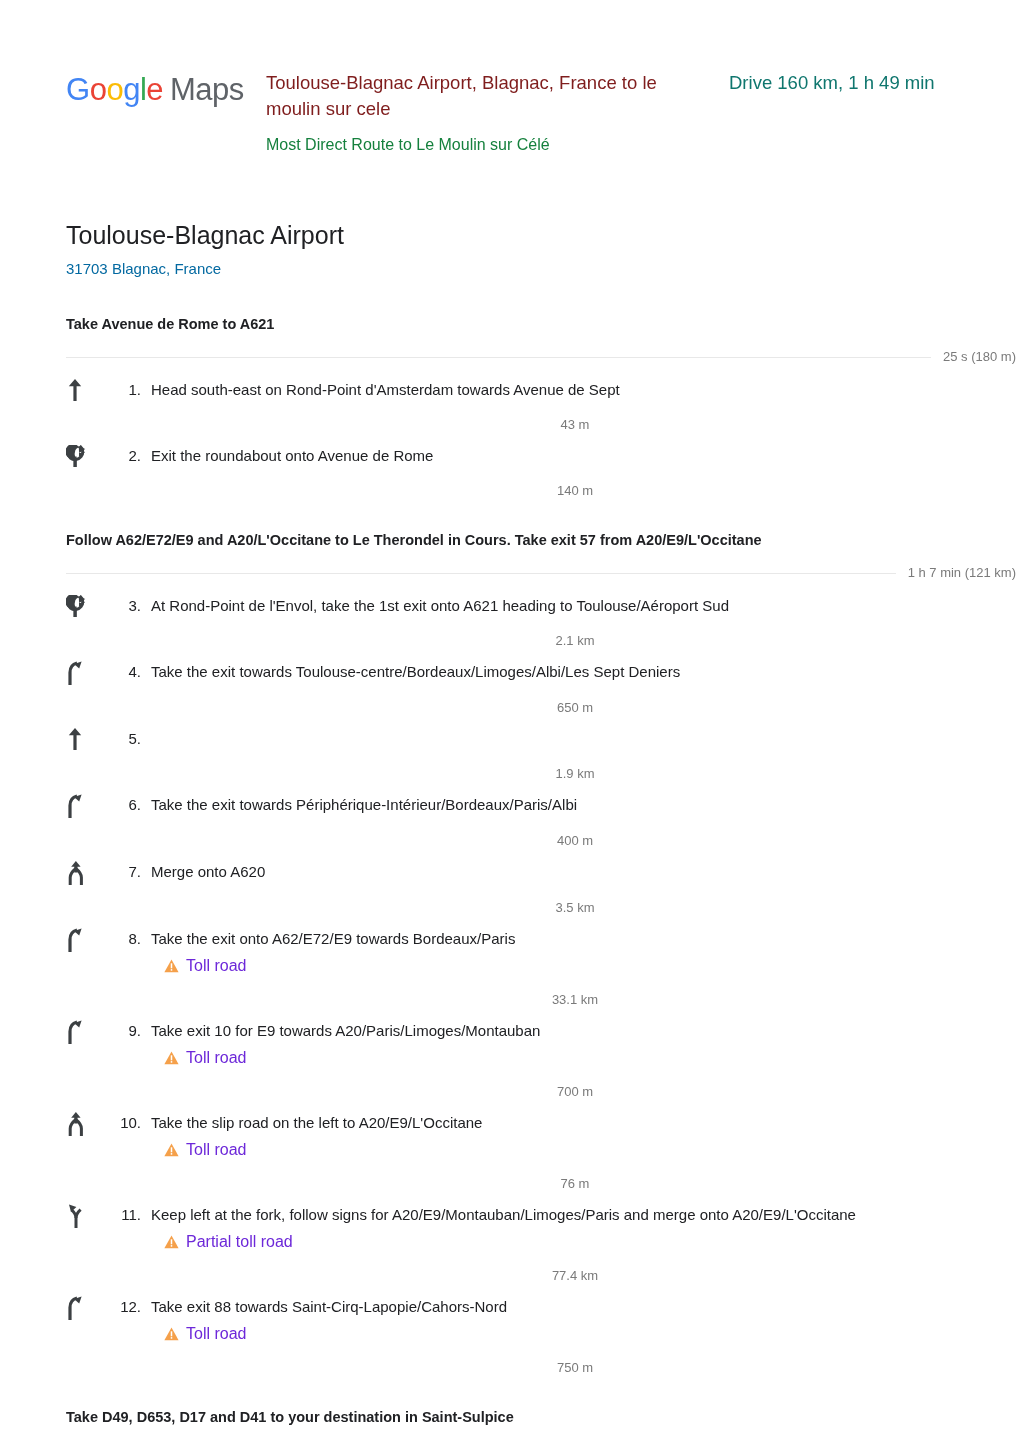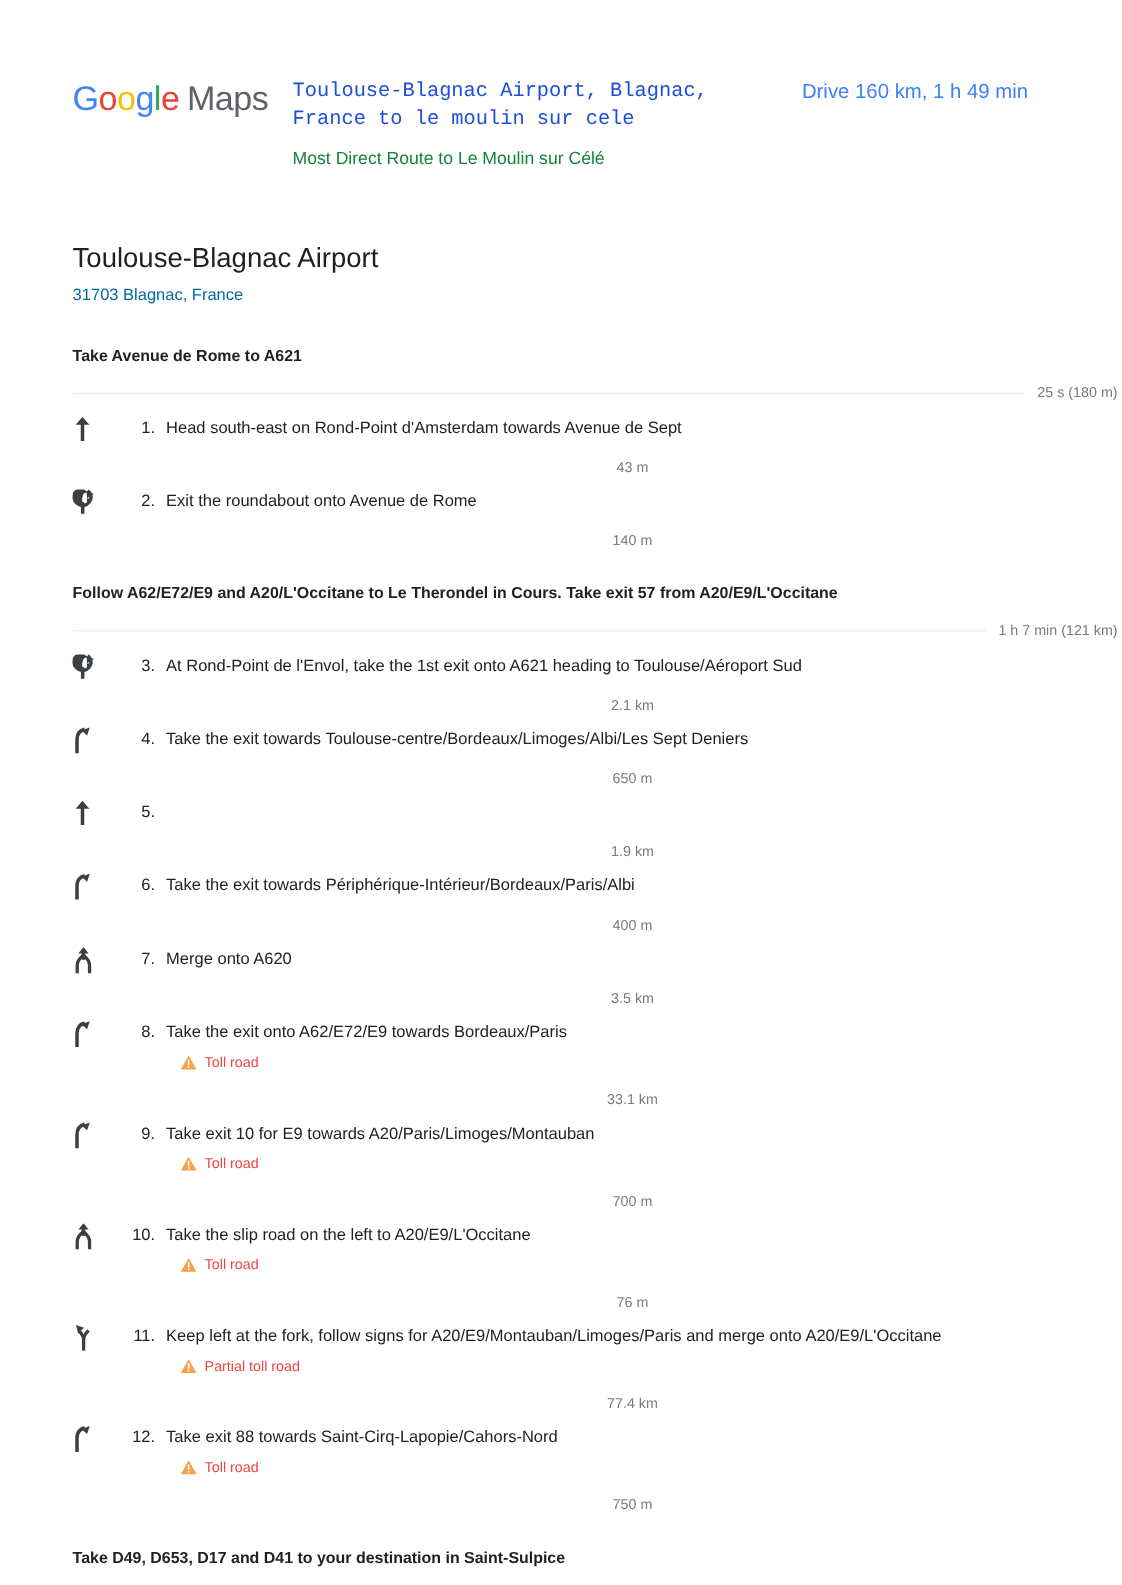--- a/index.html
+++ b/index.html
@@ -52,28 +52,27 @@
     flex: 1 1 auto;
     padding-top: 8px;
   }
   .title-row {
     display: flex;
     align-items: flex-start;
   }
   .route-title {
     font-size: 18.5px;
     line-height: 26px;
-    color: #1d4ed8;
+    color: #7f1d1d;
     max-width: 445px;
-    font-family: Liberation Mono, monospace;
   }
   .route-summary {
     font-size: 18.5px;
     line-height: 26px;
-    color: #3b82f6;
+    color: #0f766e;
     margin-left: 18px;
     white-space: nowrap;
     padding-top: 0px;
   }
   .route-subtitle {
     font-size: 16px;
     line-height: 24px;
     color: #15803d;
     margin-top: 11px;
   }
@@ -160,23 +159,23 @@
     max-width: 760px;
   }
   .toll {
     display: flex;
     align-items: center;
     margin-top: 4px;
     padding-left: 13px;
   }
   .toll svg { display: block; margin-right: 7px; }
   .toll-label {
-    font-size: 13px;
+    font-size: 16px;
     line-height: 22px;
-    color: #ef4444;
+    color: #6d28d9;
   }
 </style>
 </head>
 <body>
 
 <div class="page">
 
   <div class="header">
 
     <div class="brand">

